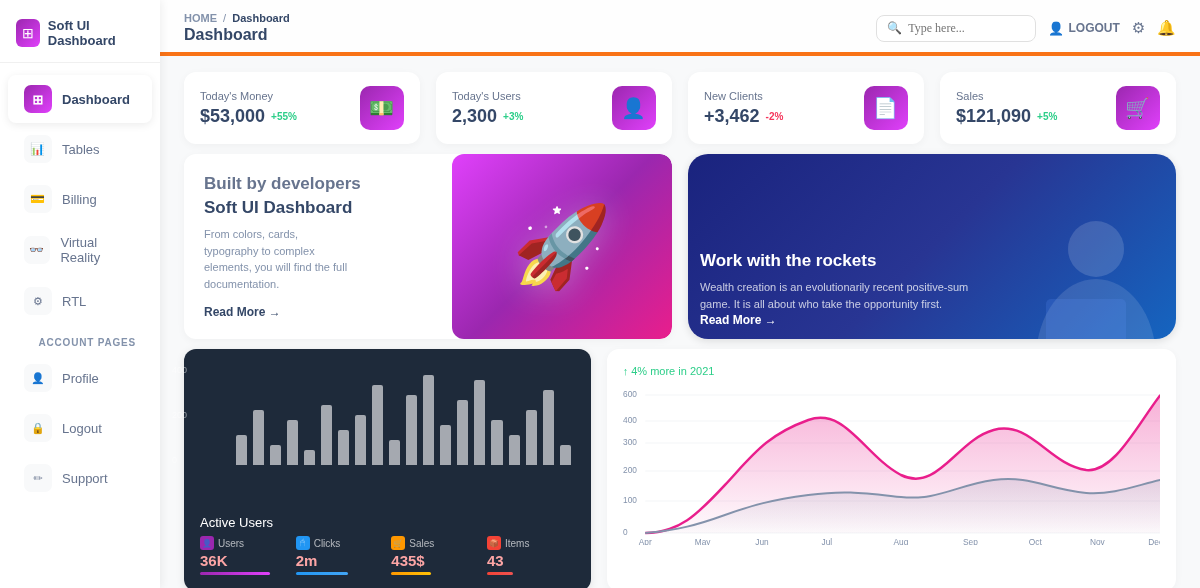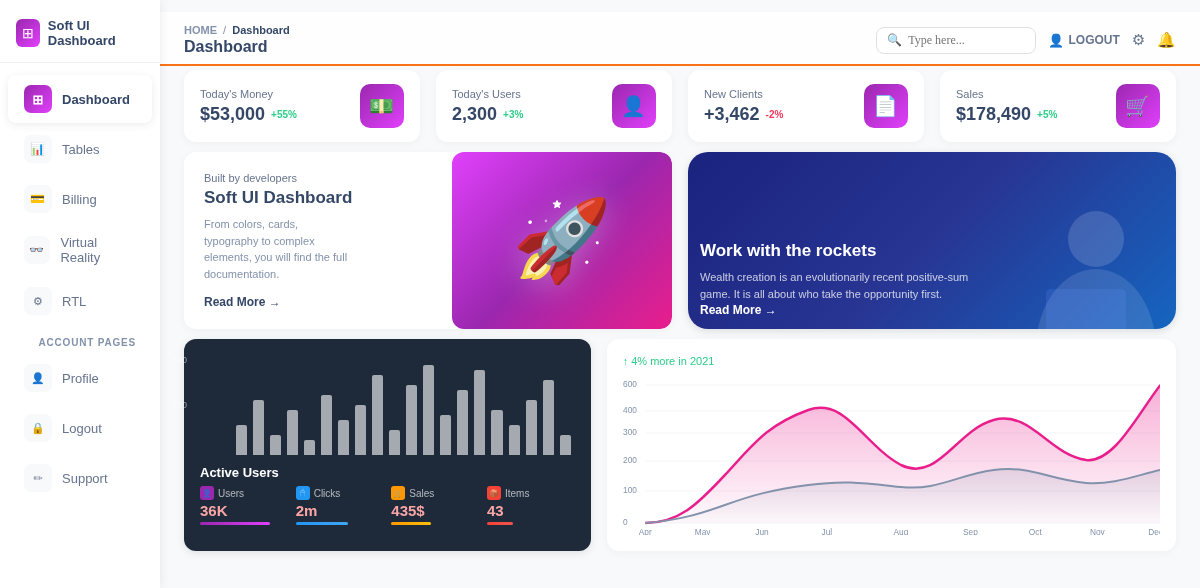--- a/index.html
+++ b/index.html
@@ -78,22 +78,22 @@
     }
 
     
     #topbar {
       display: flex;
       align-items: center;
       justify-content: space-between;
       padding: 12px 24px 8px;
       background: rgba(255,255,255,0.8);
       backdrop-filter: blur(6px);
-      border-bottom: 2px solid #f97316;
-      position: sticky; top: 12px; z-index: 5;
+      border-bottom: 4px solid #f97316;
+      position: sticky; top: 0; z-index: 5;
     }
     .breadcrumb { font-size: 11px; color: #8392ab; margin-bottom: 2px; }
     .breadcrumb span { color: #344767; font-weight: 600; }
     .page-title { font-size: 16px; font-weight: 700; color: #344767; }
     .topbar-right { display: flex; align-items: center; gap: 12px; }
     .search-box {
       display: flex; align-items: center;
       background: #fff;
       border: 1px solid #e0e0e0;
       border-radius: 8px;
@@ -149,21 +149,21 @@
       border-radius: 12px;
       padding: 20px;
       position: relative;
       overflow: hidden;
       box-shadow: 0 2px 8px rgba(0,0,0,0.04);
       min-height: 160px;
       display: flex;
       flex-direction: column;
       justify-content: flex-end;
     }
-    .card-dev-label { font-size: 11px; color: #67748e; font-weight: 400; margin-bottom: 4px; }
+    .card-dev-label { font-size: 17px; color: #67748e; font-weight: 700; margin-bottom: 4px; }
     .card-dev-title { font-size: 17px; font-weight: 700; color: #344767; margin-bottom: 8px; }
     .card-dev-desc { font-size: 11px; color: #8392ab; line-height: 1.5; max-width: 60%; margin-bottom: 12px; }
     .read-more { font-size: 12px; color: #344767; font-weight: 600; cursor: pointer; }
     .rocket-bg {
       position: absolute;
       top: 0; right: 0;
       width: 220px; height: 100%;
       background: linear-gradient(135deg, #e040fb, #9b27af, #e91e8c);
       border-radius: 12px;
       display: flex; align-items: center; justify-content: center;
@@ -217,21 +217,21 @@
     }
     .bar {
       flex: 1;
       background: rgba(255,255,255,0.6);
       border-radius: 2px 2px 0 0;
       min-width: 6px;
     }
     .chart-bottom {
       padding: 10px 0 0;
     }
-    .chart-bottom-title { font-size: 13px; font-weight: 700; color: #fff; }
+    .chart-bottom-title { font-size: 13px; font-weight: 400; color: #fff; margin-top: 40px; }
     .chart-bottom-sub { font-size: 11px; color: rgba(255,255,255,0.65); margin-bottom: 8px; }
     .chart-stats {
       display: grid;
       grid-template-columns: repeat(4, 1fr);
       gap: 8px;
       margin-top: 6px;
     }
     .chart-stat-item {}
     .chart-stat-label {
       display: flex; align-items: center; gap: 4px;
@@ -365,21 +365,21 @@
           <span>+3,462</span>
           <span class="stat-badge red">-2%</span>
         </div>
       </div>
       <div class="stat-icon">📄</div>
     </div>
     <div class="stat-card">
       <div>
         <div class="stat-label">Sales</div>
         <div class="stat-value">
-          <span>$178,490</span>
+          <span>$121,090</span>
           <span class="stat-badge green">+5%</span>
         </div>
       </div>
       <div class="stat-icon">🛒</div>
     </div>
   </div>
 
   <div id="middle-row">
 
     <div class="card-dev">

